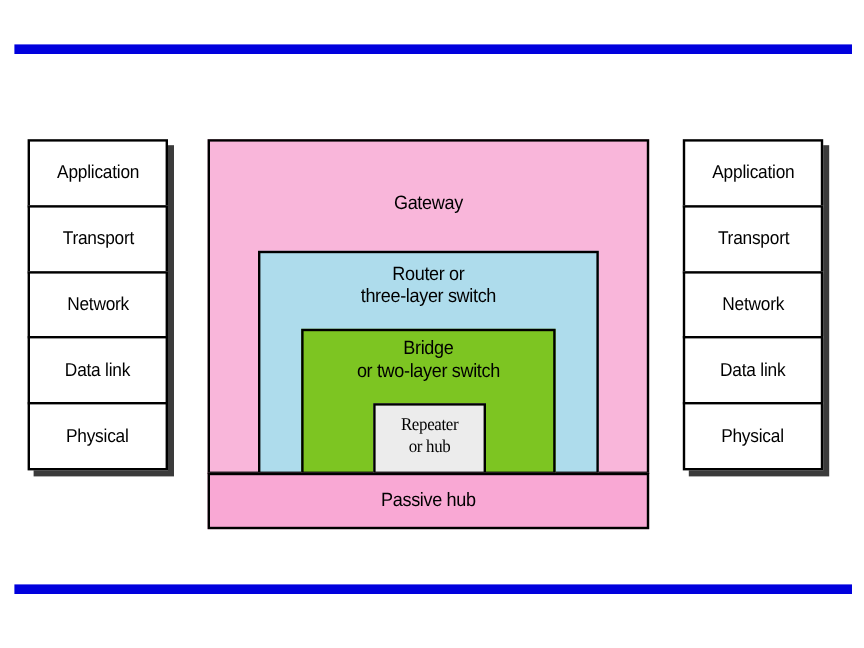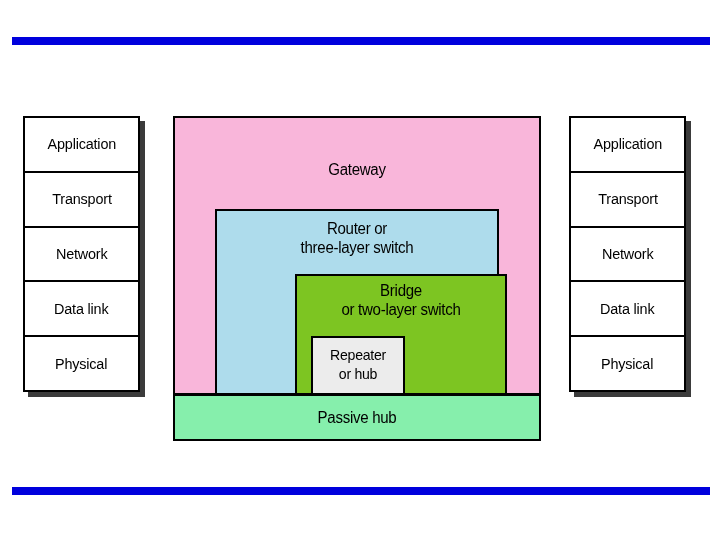--- a/index.html
+++ b/index.html
@@ -137,46 +137,46 @@
   .box-router > .box-label { top: 8px; }
 
   
   .box-bridge {
     left: 78px;
     top: 158px;
     width: 212px;
     height: 121px;
     background: #7dc522;
     z-index: 3;
-    margin-left: 44px;
   }
   .box-bridge > .box-label { top: 5px; }
 
   
   .box-repeater {
     left: 138px;
     top: 220px;
     width: 94px;
     height: 59px;
     background: #ececec;
     z-index: 4;
+    font-family: Liberation Serif, serif;
   }
   .box-repeater > .box-label {
     top: 7px;
     font-size: 15px;
     line-height: 19px;
   }
 
   
   .box-passive {
     left: 0;
     top: 278px;
     width: 368px;
     height: 47px;
-    background: #86efac;
+    background: #f9a8d4;
     z-index: 5;
     display: flex;
     align-items: center;
     justify-content: center;
   }
   .box-passive .box-label {
     position: static;
     top: auto;
   }
 </style>

